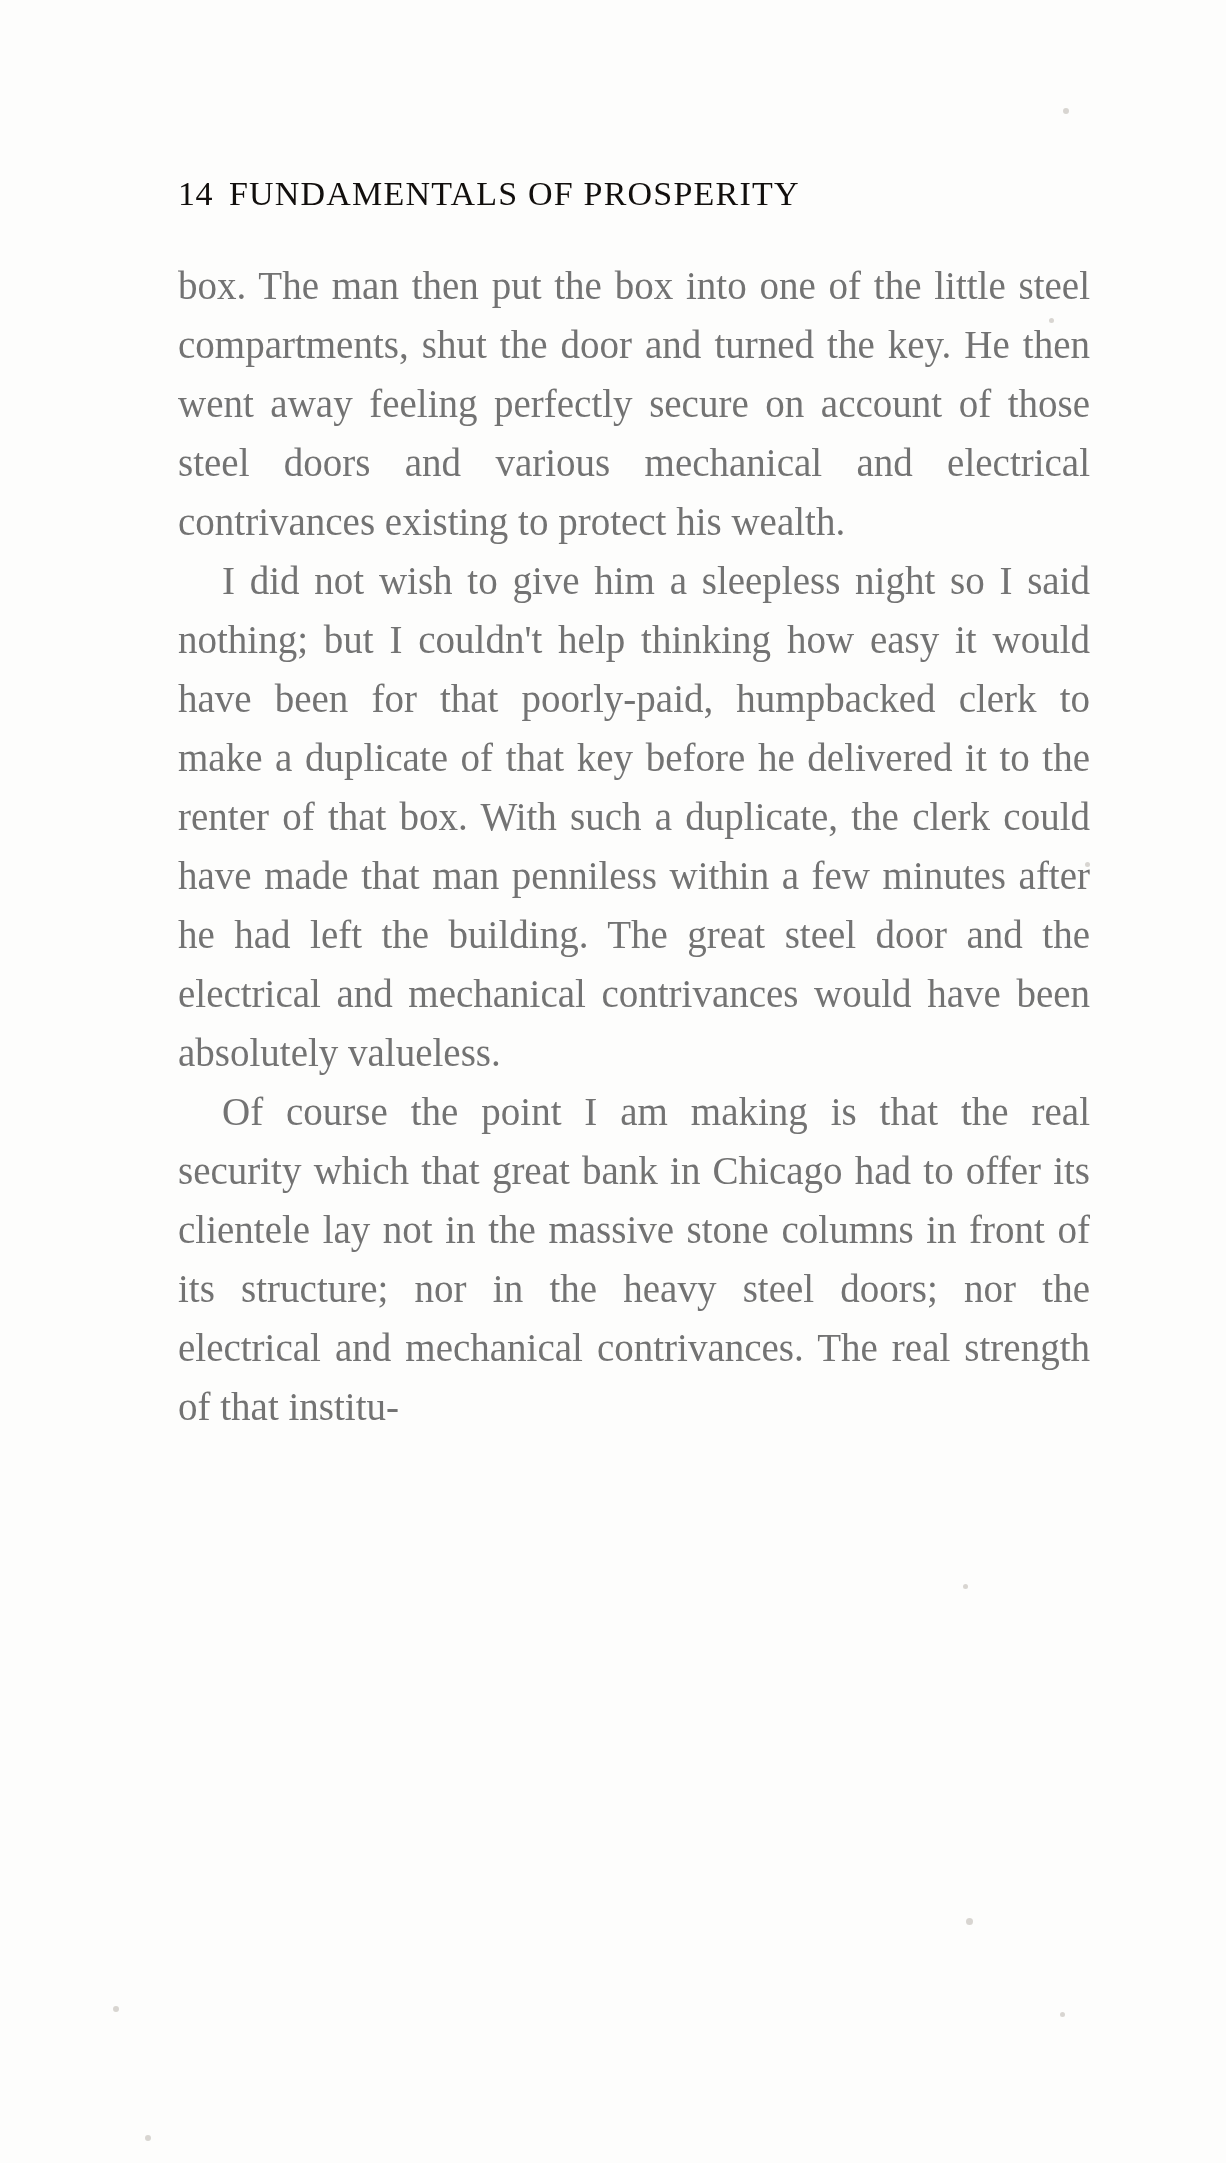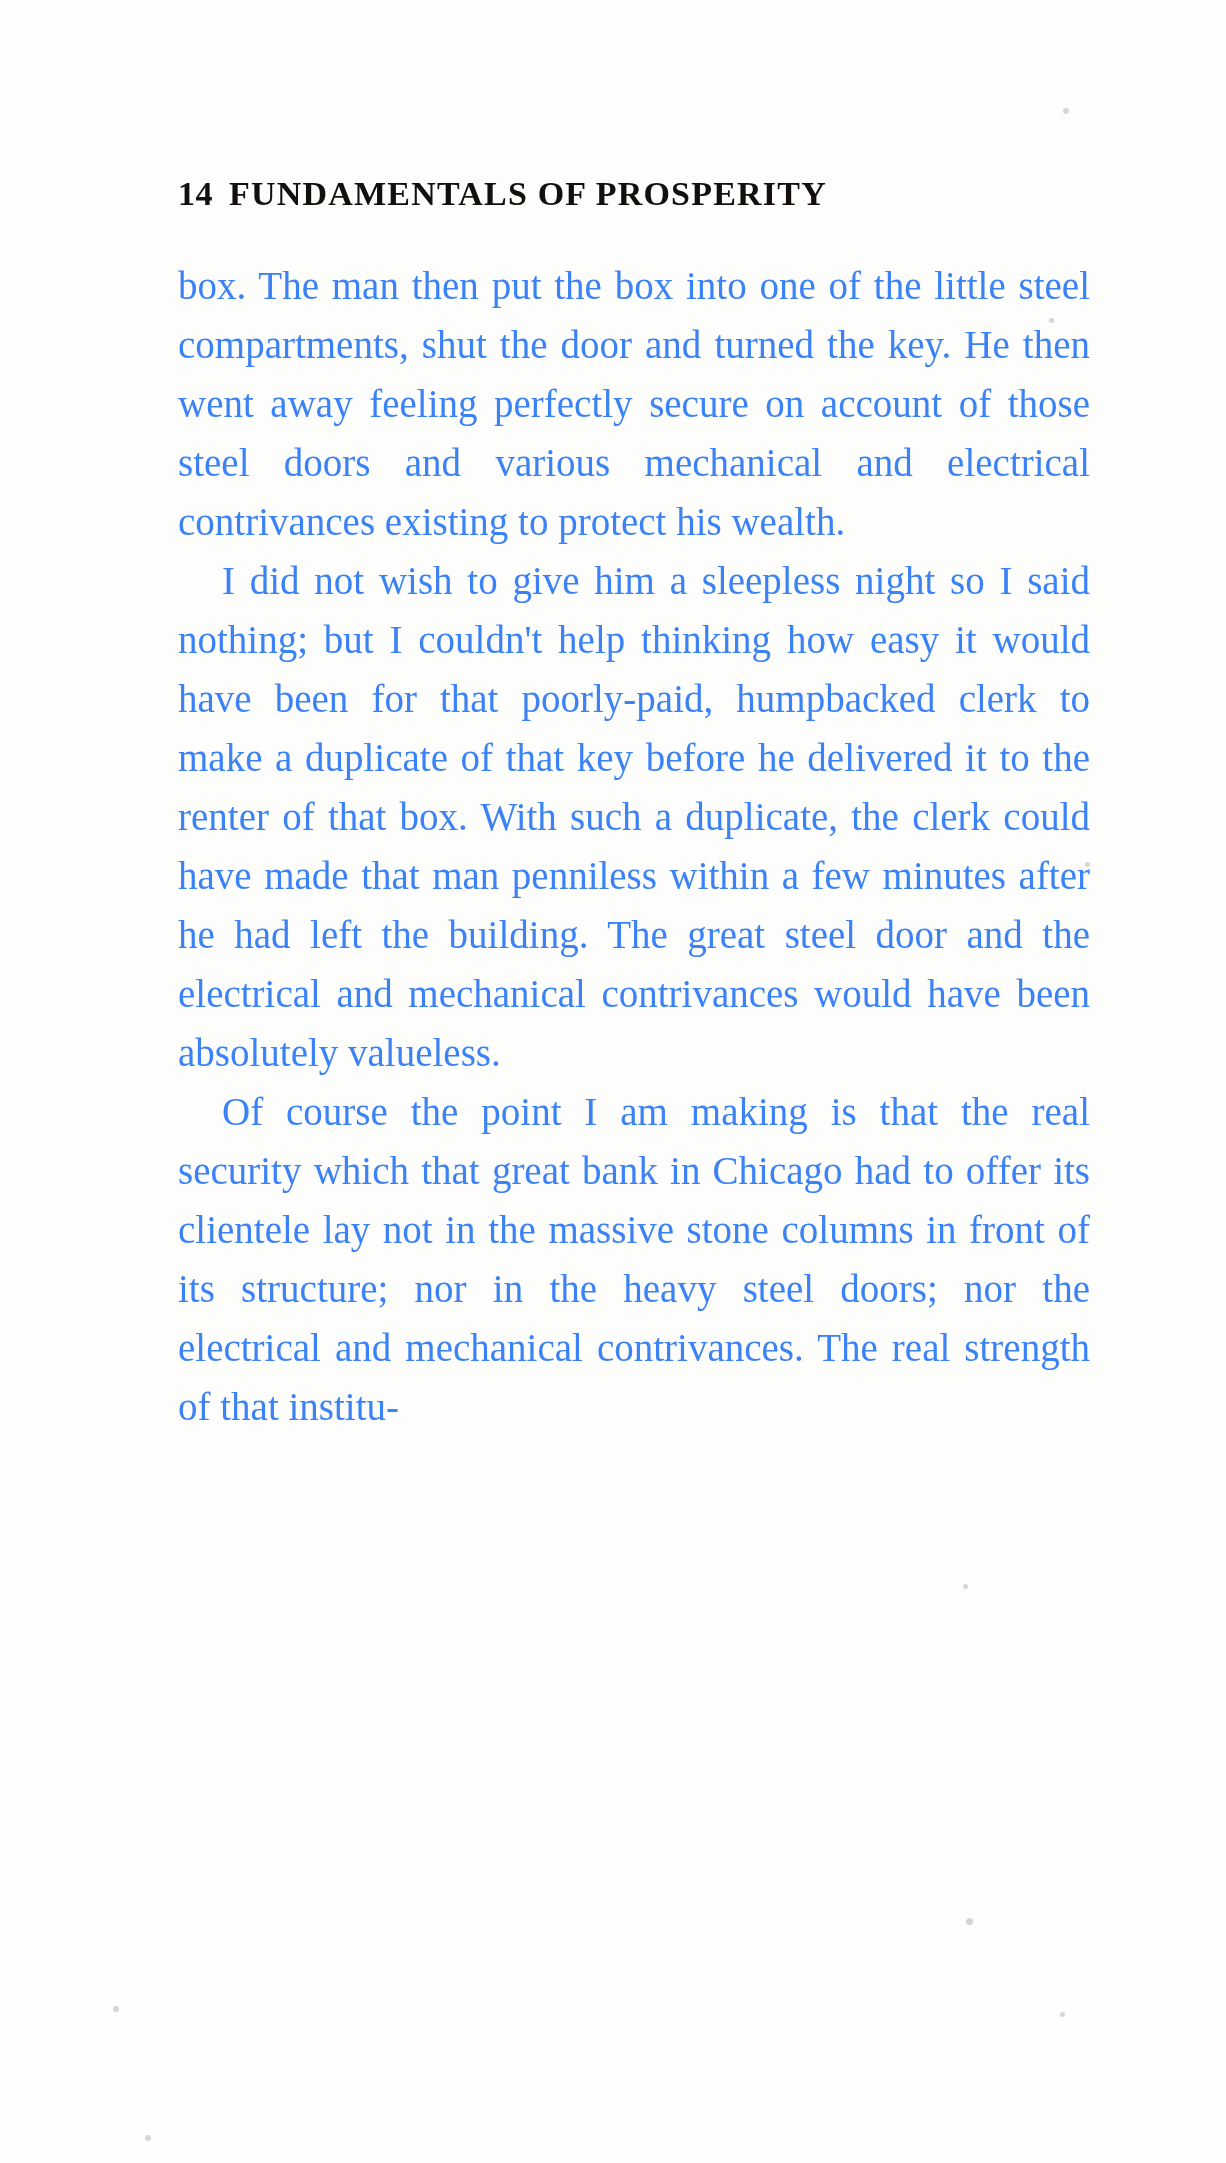--- a/index.html
+++ b/index.html
@@ -25,39 +25,39 @@
   }
   .page-inner {
     position: absolute;
     left: 178px;
     top: 175px;
     width: 912px;
   }
   .running-head {
     font-family: "Liberation Serif", serif;
     font-size: 34px;
-    font-weight: bold;
+    font-weight: normal;
     letter-spacing: 0.5px;
     color: #120f0d;
     white-space: nowrap;
     margin: 0 0 44px 0;
     line-height: 1.1;
   }
   .running-head .folio {
     margin-right: 16px;
   }
   .running-head .title {
     letter-spacing: 1.2px;
   }
   .body-text {
     font-size: 39px;
     line-height: 59px;
     text-align: justify;
     text-justify: inter-word;
-    color: #3b82f6;
+    color: #737373;
   }
   .body-text p {
     margin: 0;
     text-indent: 44px;
   }
   .body-text p.first {
     text-indent: 0;
   }
   
   .speck {

